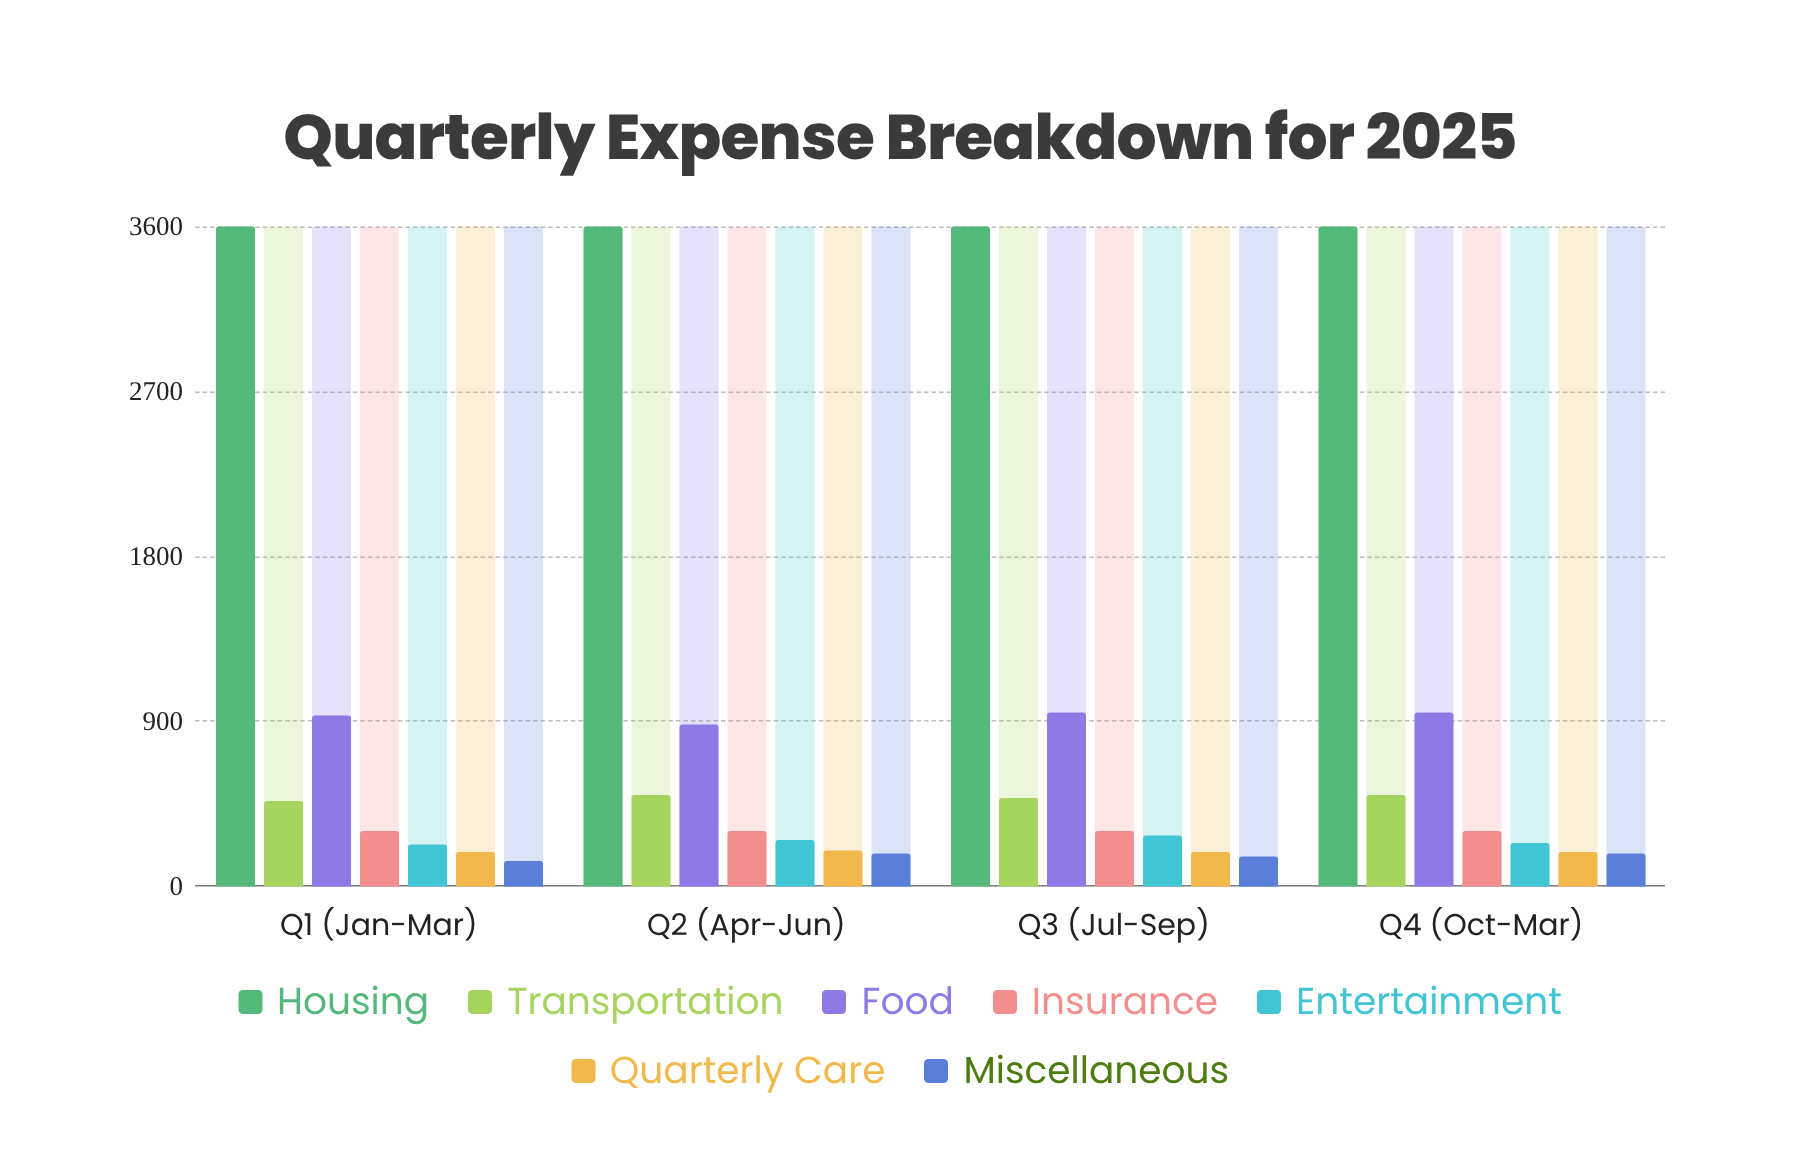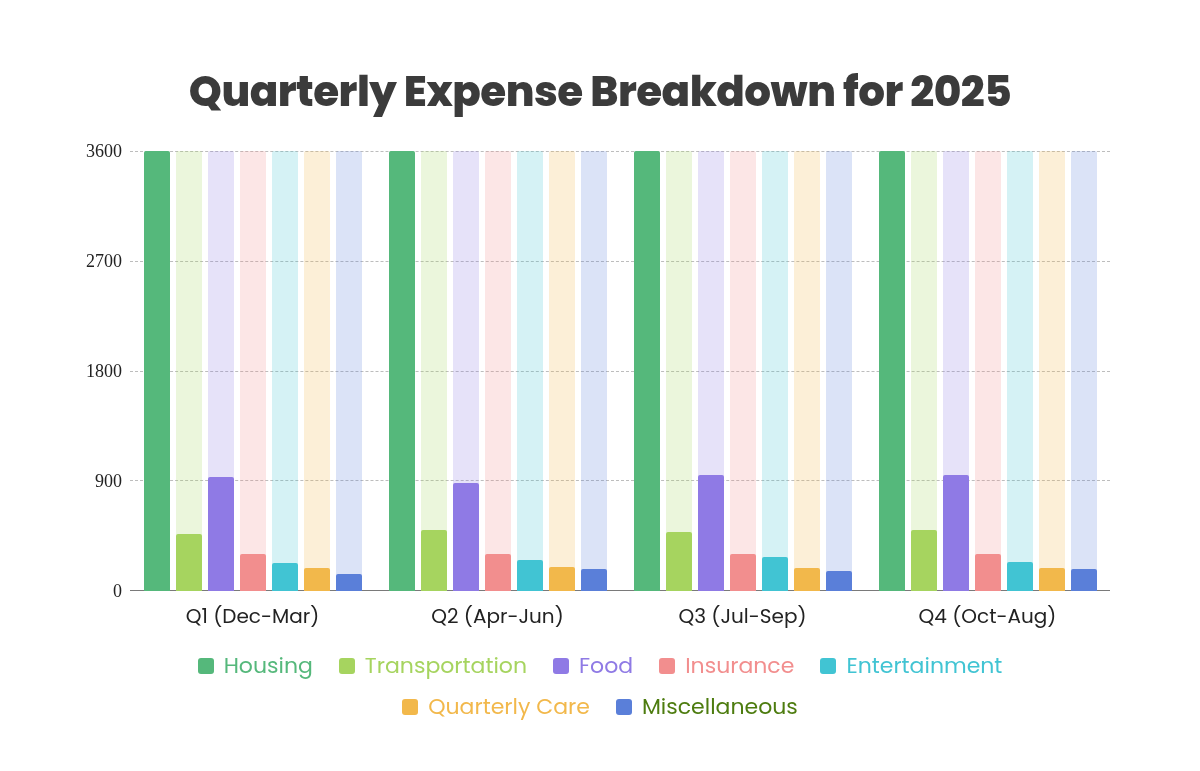--- a/index.html
+++ b/index.html
@@ -102,21 +102,21 @@
     font-size: 20px;
     color: #222;
   }
   .legend {
     width: 980px;
     margin-top: 18px;
     display: flex;
     flex-wrap: wrap;
     justify-content: center;
     gap: 8px 26px;
-    font-size: 22px;
+    font-size: 25px;
   }
   .legend-item {
     display: inline-flex;
     align-items: center;
     gap: 10px;
     white-space: nowrap;
   }
   .swatch {
     width: 16px;
     height: 16px;
@@ -262,24 +262,24 @@
           </div>
           <div class="bar-slot">
             <div class="bg-bar" style="background: rgb(90, 127, 217);"></div>
             <div class="fg-bar" style="background: rgb(90, 127, 217); height: 5%;"></div>
           </div>
         </div>
       </div>
   </div>
 
   <div class="x-labels">
-      <div class="x-label">Q1 (Dec-Mar)</div>
+      <div class="x-label">Q1 (Jan-Mar)</div>
       <div class="x-label">Q2 (Apr-Jun)</div>
       <div class="x-label">Q3 (Jul-Sep)</div>
-      <div class="x-label">Q4 (Oct-Aug)</div>
+      <div class="x-label">Q4 (Oct-Mar)</div>
     </div>
 
   <div class="legend">
       <div class="legend-item">
         <span class="swatch" style="background: rgb(85, 184, 123);"></span>
         <span style="color: rgb(85, 184, 123);">Housing</span>
       </div>
       <div class="legend-item">
         <span class="swatch" style="background: rgb(166, 212, 95);"></span>
         <span style="color: rgb(166, 212, 95);">Transportation</span>

